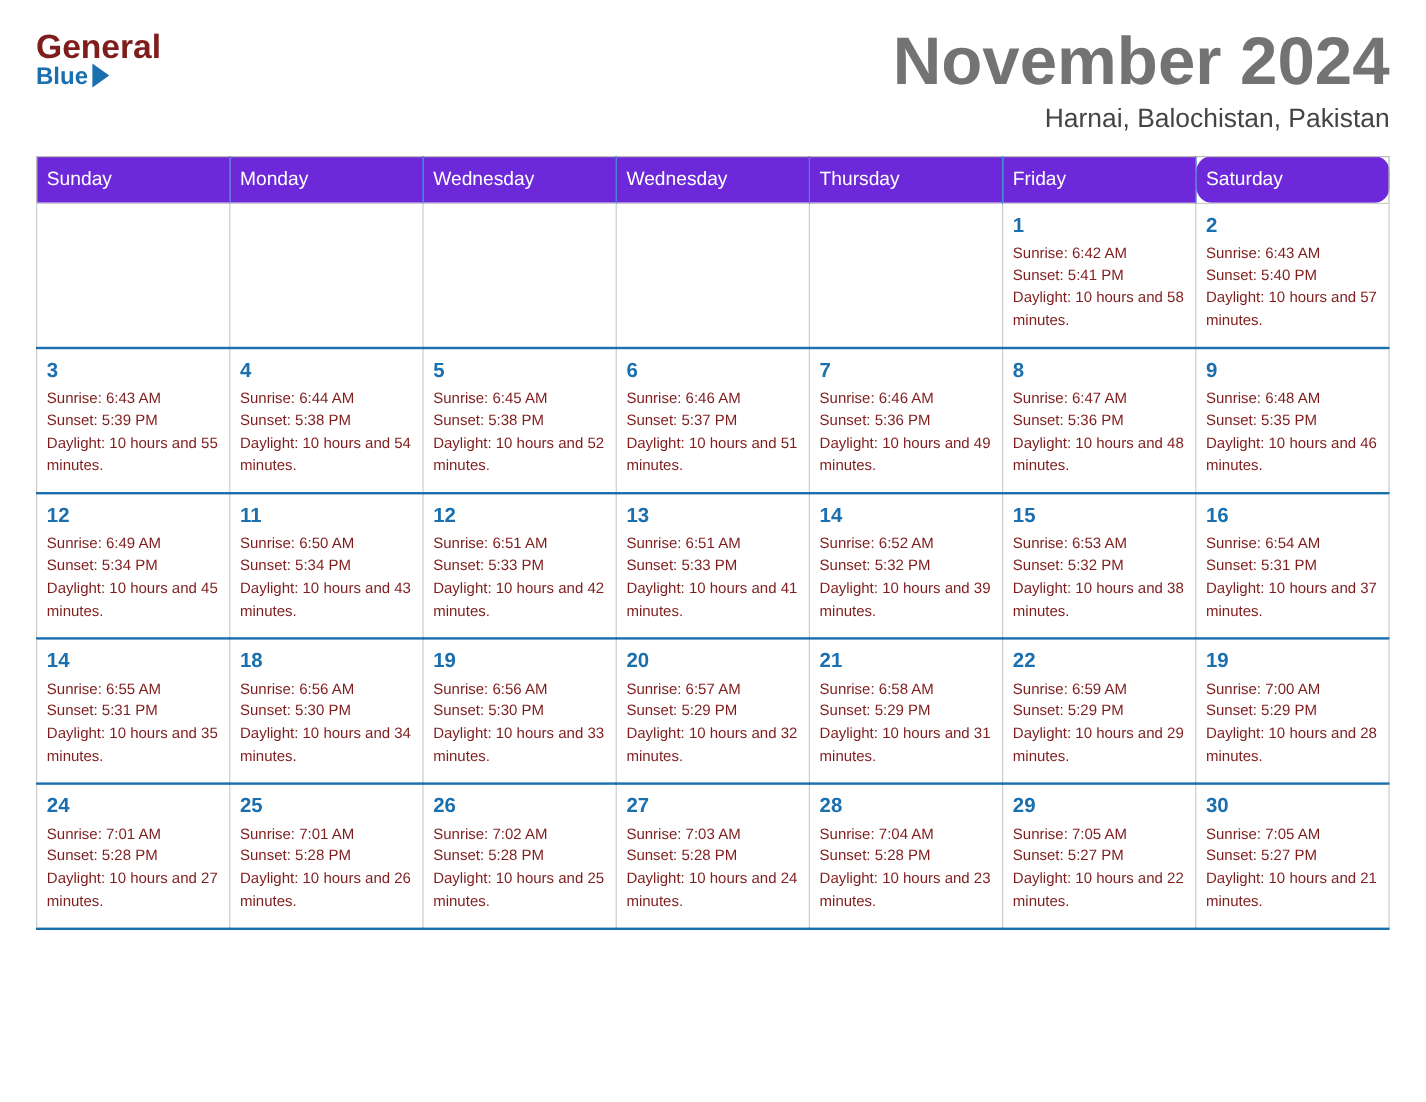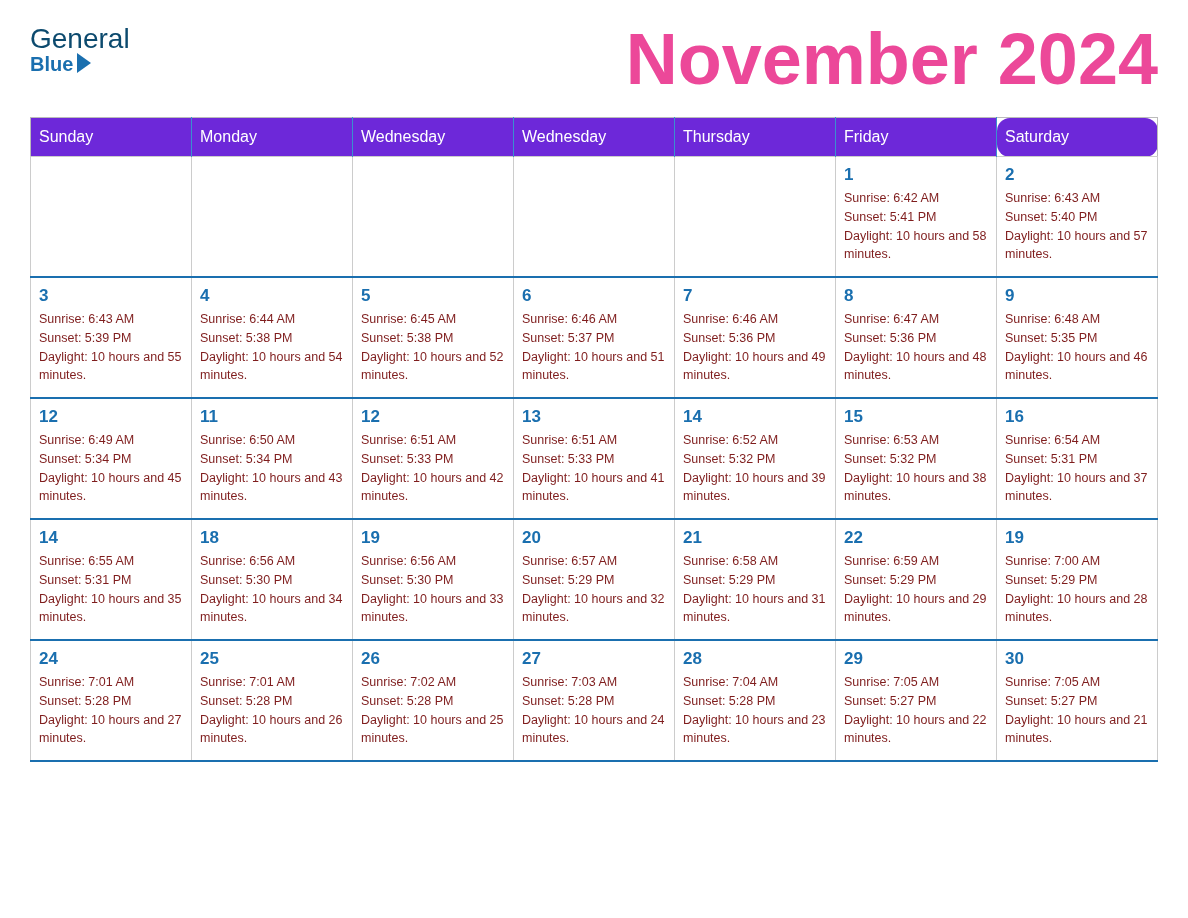--- a/index.html
+++ b/index.html
@@ -18,22 +18,22 @@
       margin-bottom: 18px;
     }
     .logo {
       display: flex;
       flex-direction: column;
       align-items: flex-start;
       padding-top: 5px;
     }
     .logo-general {
       font-size: 28px;
-      font-weight: normal;
-      color: #0c4a6e;
+      font-weight: bold;
+      color: #7f1d1d;
       line-height: 1;
     }
     .logo-blue {
       font-size: 20px;
       font-weight: bold;
       color: #1a6faf;
       line-height: 1;
       display: flex;
       align-items: center;
     }
@@ -43,23 +43,23 @@
       border-left: 14px solid #1a6faf;
       border-top: 10px solid transparent;
       border-bottom: 10px solid transparent;
       margin-left: 4px;
       margin-bottom: 2px;
     }
     .title-block {
       text-align: right;
     }
     .title-block h1 {
-      font-size: 72px;
-      font-weight: bold;
-      color: #ec4899;
+      font-size: 56px;
+      font-weight: bold;
+      color: #737373;
       line-height: 1.1;
     }
     .title-block h2 {
       font-size: 22px;
       font-weight: normal;
       color: #444;
       margin-top: 4px;
     }
     .calendar {
       width: 100%;
@@ -111,20 +111,21 @@
 <div class="header">
   <div class="logo">
     <span class="logo-general">General</span>
     <span class="logo-blue">
       <span>Blue</span>
       <span class="logo-triangle"></span>
     </span>
   </div>
   <div class="title-block">
     <h1>November 2024</h1>
+    <h2>Harnai, Balochistan, Pakistan</h2>
   </div>
 </div>
 
 <table class="calendar">
   <thead>
     <tr>
     <th>Sunday</th>
         <th>Monday</th>
         <th>Wednesday</th>
         <th>Wednesday</th>

